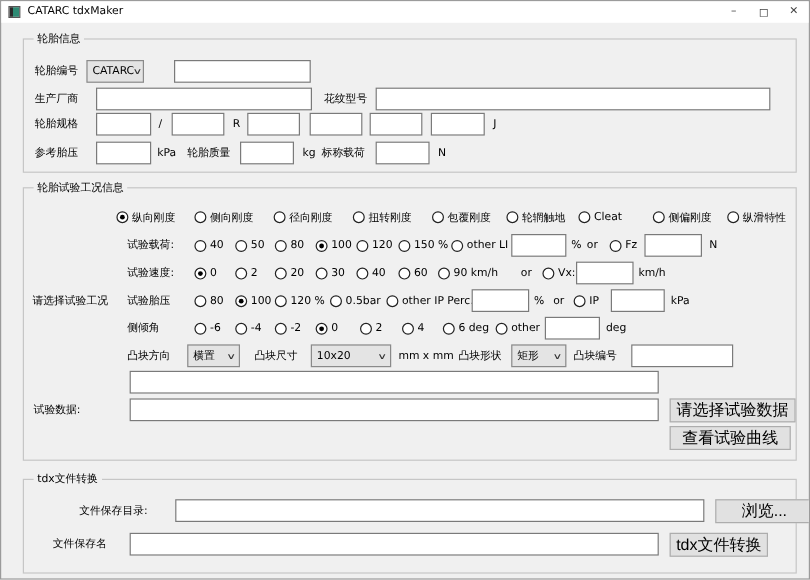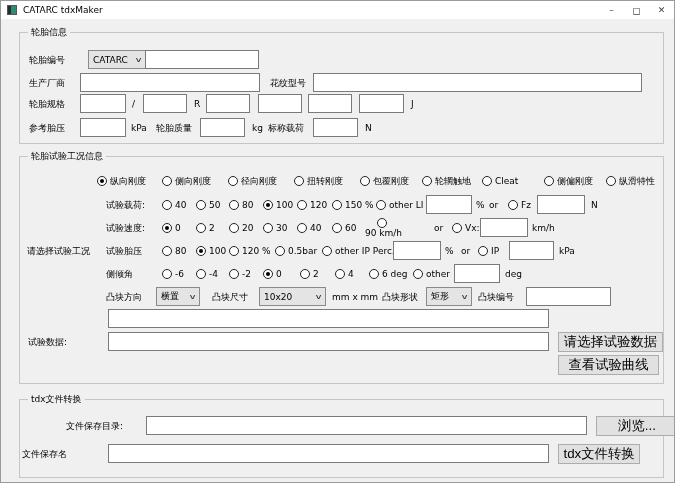--- a/index.html
+++ b/index.html
@@ -45,21 +45,21 @@
       <span class="wbtn max">◻</span>
       <span class="wbtn">✕</span>
     </div>
   </div>
 
   <div class="group" style="left:18px; top:31px; width:645px; height:112px;">
     <span class="group-label">轮胎信息</span>
 
     <div class="row" style="top:17px;">
       <span class="lbl" style="left:9px;">轮胎编号</span>
-      <div class="combo" style="left:68px; width:58px;">
+      <div class="combo" style="left:52px; width:48px;">
         <span>CATARC</span>
         <span class="arr">∨</span>
       </div>
       <input class="tb" style="left: 125px; width: 114px;" value="">
     </div>
 
     <div class="row" style="top:40px;">
       <span class="lbl" style="left:9px;">生产厂商</span>
       <input class="tb" style="left: 60px; width: 180px;" value="">
       <span class="lbl" style="left:250px;">花纹型号</span>
@@ -194,21 +194,21 @@
           <span class="rlabel">30</span>
         </span>
       <span class="ropt" style="left:277px;">
           <span class="radio"></span>
           <span class="rlabel">40</span>
         </span>
       <span class="ropt" style="left:312px;">
           <span class="radio"></span>
           <span class="rlabel">60</span>
         </span>
-      <span class="ropt" style="left:345px;flex-direction:column;">
+      <span class="ropt" style="left:345px;">
           <span class="radio"></span>
           <span class="rlabel">90 km/h</span>
         </span>
       <span class="lbl" style="left:414px;">or</span>
       <span class="ropt" style="left:432px;">
           <span class="radio"></span>
           <span class="rlabel">Vx:</span>
         </span>
       <input class="tb" style="left: 460px; width: 48px;" value="">
       <span class="lbl" style="left:512px;">km/h</span>
@@ -325,19 +325,19 @@
   <div class="group" style="left:18px; top:398px; width:645px; height:79px;">
     <span class="group-label">tdx文件转换</span>
 
     <div class="row" style="top:16px;margin-left:38px;">
       <span class="lbl" style="left:8px;">文件保存目录:</span>
       <input class="tb" style="left: 88px; width: 441px;" value="">
       <button class="btn" style="left:538px; width:82px;">浏览...</button>
     </div>
 
     <div class="row" style="top:44px;">
-      <span class="lbl" style="left:2px;">文件保存名</span>
+      <span class="lbl" style="left:24px;">文件保存名</span>
       <input class="tb" style="left: 88px; width: 441px;" value="">
       <button class="btn" style="left:538px; width:82px;">tdx文件转换</button>
     </div>
   </div>
 
 </div>
 
 </body></html>

